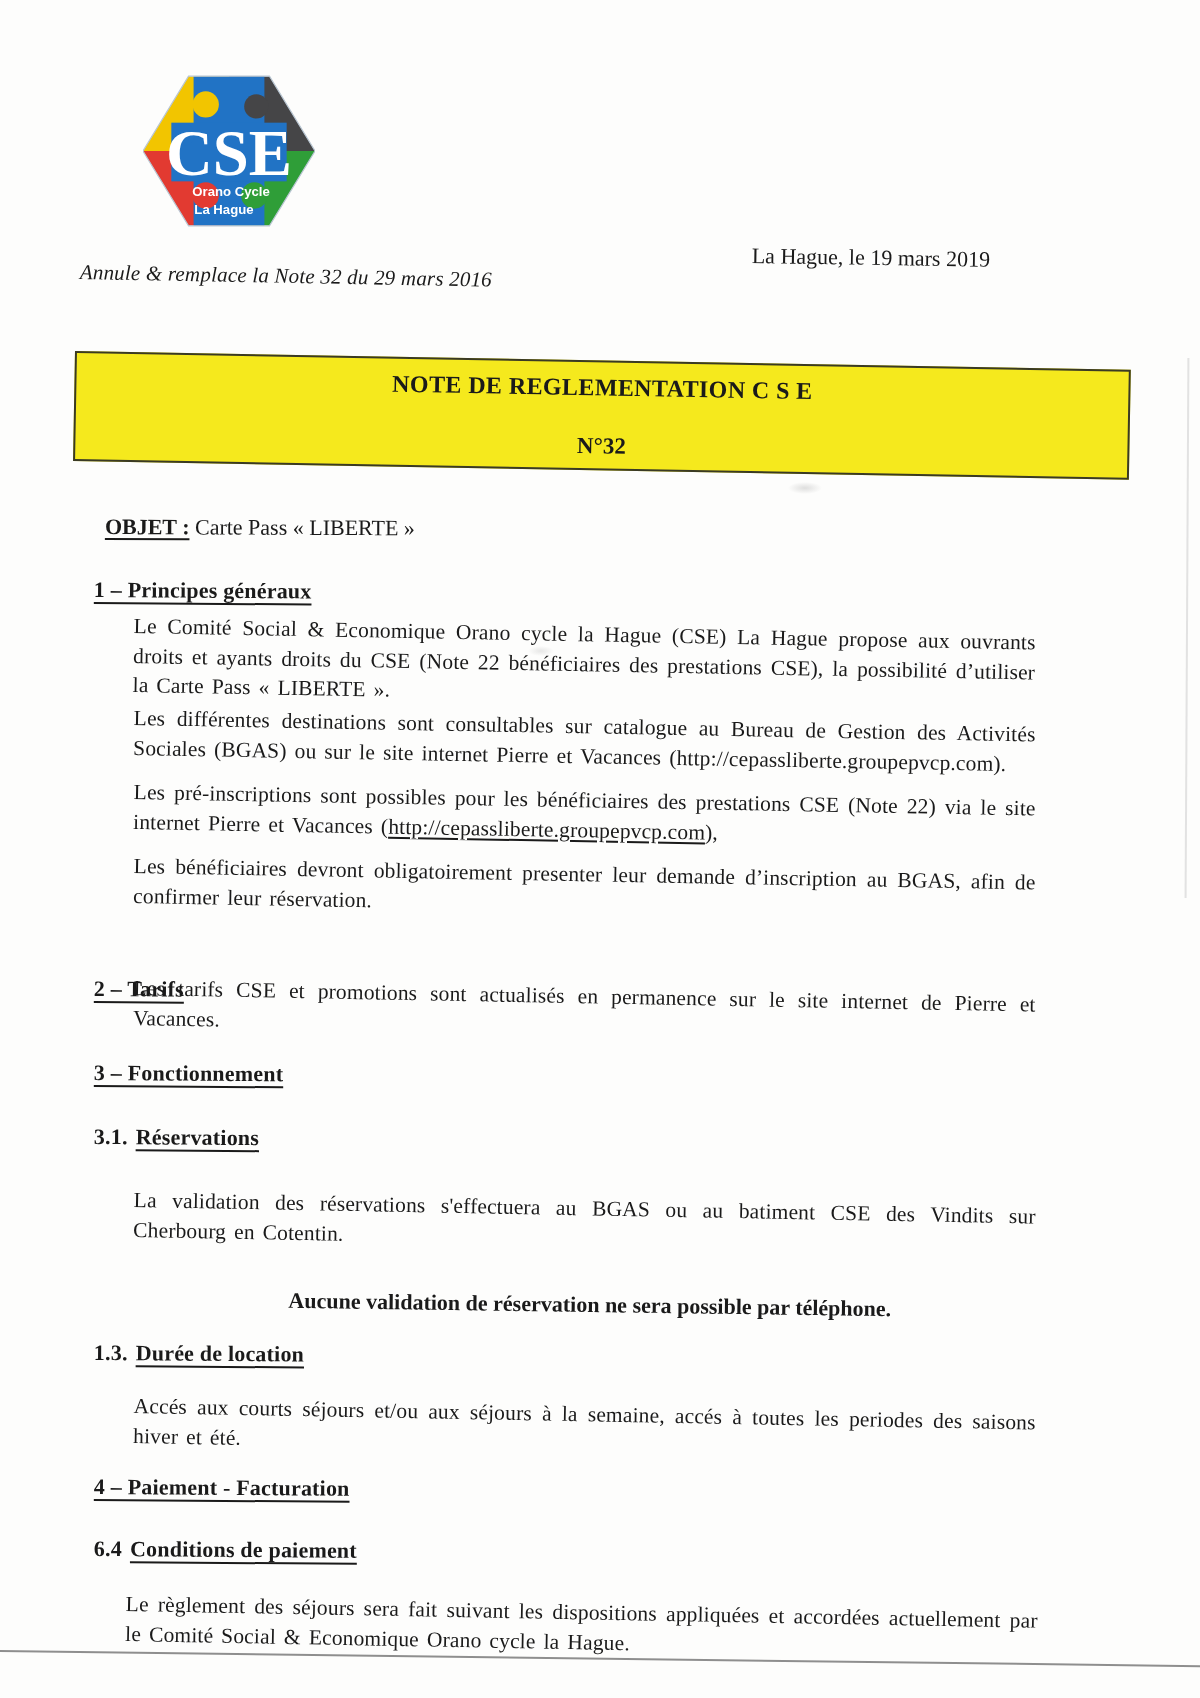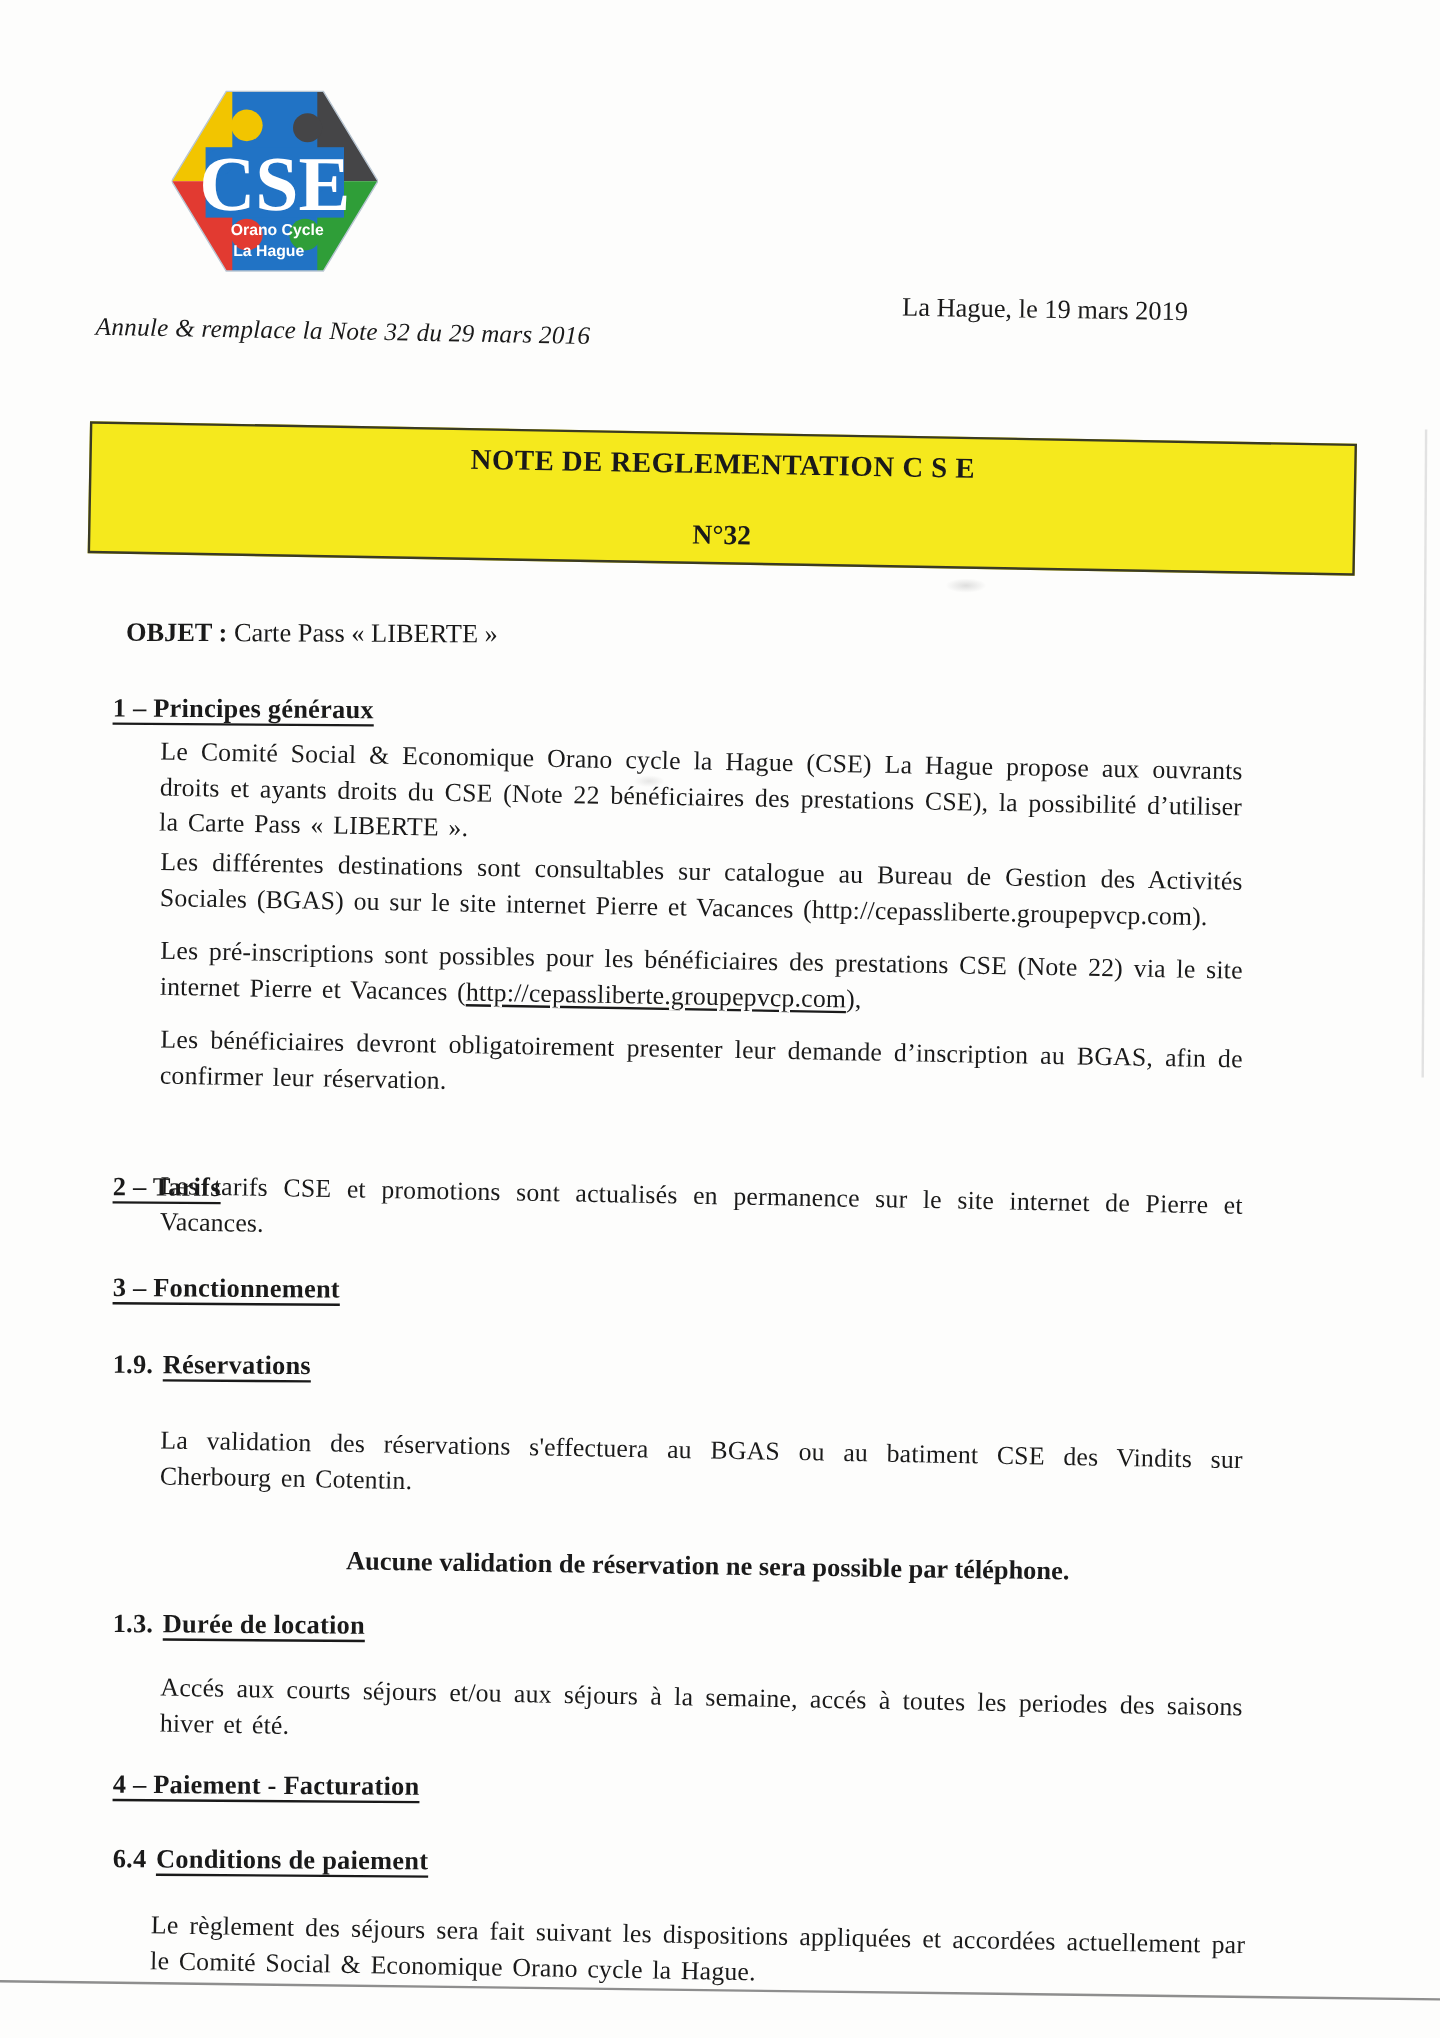--- a/index.html
+++ b/index.html
@@ -35,21 +35,21 @@
     display:flex;flex-direction:column;align-items:center;justify-content:space-between;
     padding:12px 0 9px;
   }
   .banner-title{font-weight:bold;font-size:24px;letter-spacing:.4px;}
   .banner-number{font-weight:bold;font-size:23px;}
   
   .objet{
     position:absolute;left:105px;top:514px;font-size:22px;
     transform:rotate(0.25deg);transform-origin:0 0;
   }
-  .objet-label{font-weight:bold;text-decoration-thickness:2px;text-underline-offset:4px;}
+  .objet-label{font-weight:bold;text-decoration:underline;text-decoration-thickness:2px;text-underline-offset:4px;}
   .h{
     position:absolute;left:94px;font-size:22px;font-weight:bold;
     transform:rotate(0.4deg);transform-origin:0 0;
     letter-spacing:.2px;
   }
   .h .underline{text-decoration:underline;text-decoration-thickness:2px;text-underline-offset:5px;}
   .h .num{margin-right:8px;}
   .para{
     position:absolute;left:134px;width:902px;
     font-size:21.5px;line-height:1.38;text-align:justify;
@@ -149,21 +149,21 @@
 
   <div class="h" id="h2">
     <span class="underline">2 – Tarifs</span>
   </div>
   <div class="para" id="p5">Les tarifs CSE et promotions sont actualisés en permanence sur le site internet de Pierre et Vacances.</div>
 
   <div class="h" id="h3">
     <span class="underline">3 – Fonctionnement</span>
   </div>
   <div class="h" id="h31">
-    <span class="num">1.9.</span><span class="underline">Réservations</span>
+    <span class="num">3.1.</span><span class="underline">Réservations</span>
   </div>
   <div class="para" id="p6">La validation des réservations s'effectuera au BGAS ou au batiment CSE des Vindits sur Cherbourg en Cotentin.</div>
   <div class="notice">Aucune validation de réservation ne sera possible par téléphone.</div>
   <div class="h" id="h32">
     <span class="num">1.3.</span><span class="underline">Durée de location</span>
   </div>
   <div class="para" id="p7">Accés aux courts séjours et/ou aux séjours à la semaine, accés à toutes les periodes des saisons hiver et été.</div>
 
   <div class="h" id="h4">
     <span class="underline">4 – Paiement - Facturation</span>

